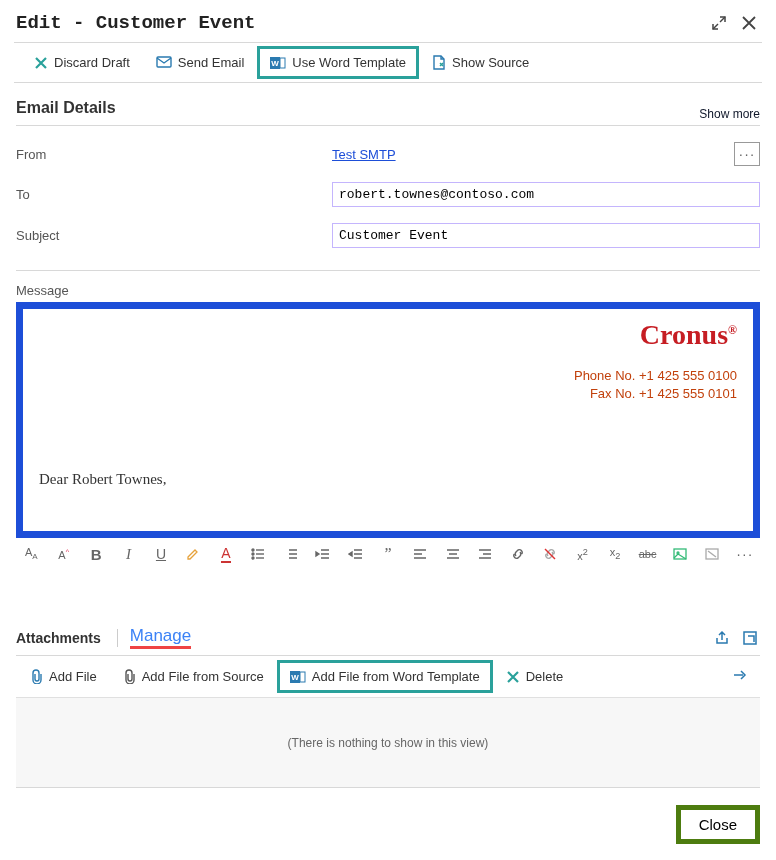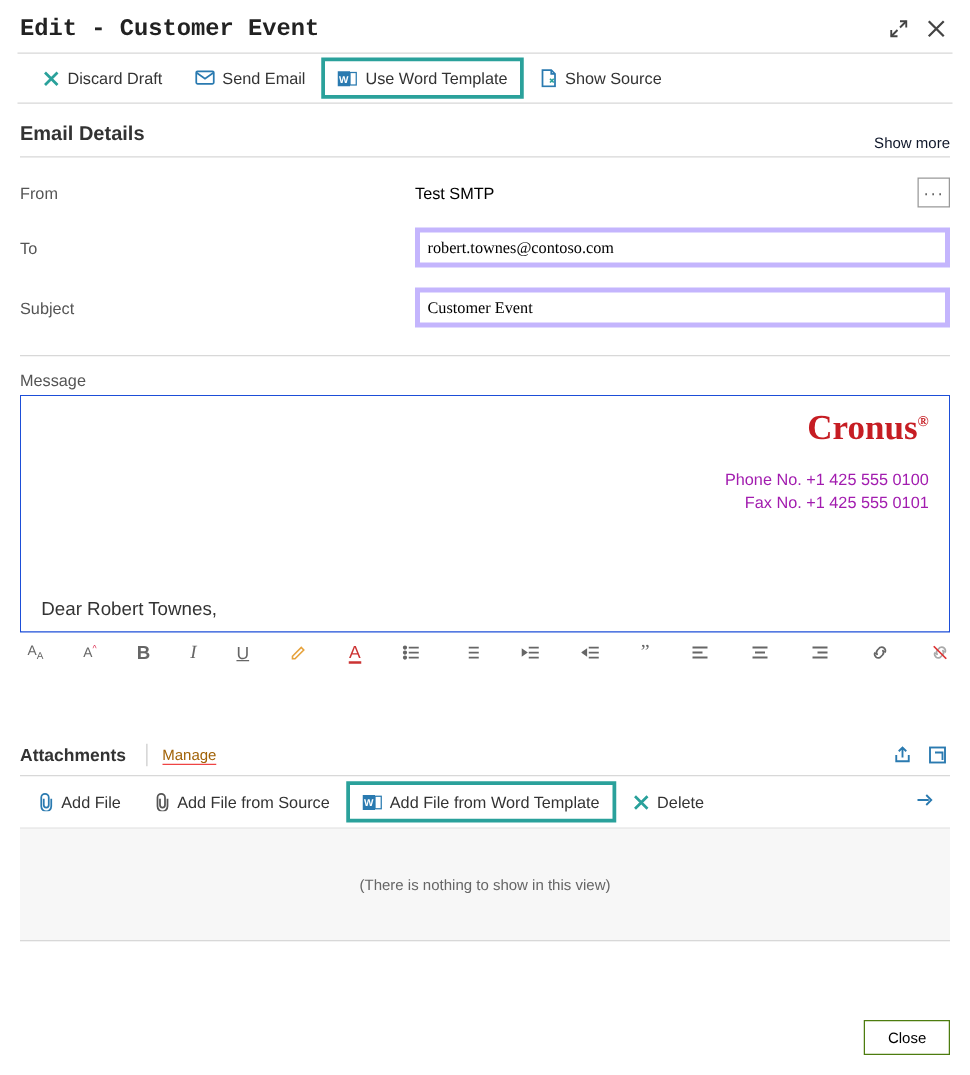--- a/index.html
+++ b/index.html
@@ -19,58 +19,58 @@
   .tb-btn.showsrc .ico svg { color:#2a7ab0; }
   .tb-btn.send .ico svg { color:#2a7ab0; }
 
   .section { padding:12px 16px 0 16px; }
   .section-header { display:flex; align-items:center; border-bottom:1px solid #d8d8d8; padding-bottom:4px; }
   .section-header h2 { font-size:16px; font-weight:600; margin:0; flex:1; color:#333; }
   .showmore { font-size:12px; color:#0f172a; cursor:pointer;margin-top:12px; }
 
   .form-row { display:flex; align-items:center; margin-top:16px; }
   .form-row label { width:316px; color:#555; }
-  .from-value { color:#000000; }
-  .input { flex:1; border:4px solid #c4b5fd; padding:4px 6px; font-size:13px; font-family:Liberation Serif, serif; }
+  .from-value { color:#1d4ed8;text-decoration:underline; }
+  .input { flex:1; border:1px solid #c4b5fd; padding:4px 6px; font-size:13px; font-family:Liberation Mono, monospace; }
   .ellipsis-btn { width:26px; height:24px; border:1px solid #999; margin-left:8px; display:flex; align-items:center; justify-content:center; cursor:pointer; color:#666; font-size:14px; line-height:1; letter-spacing:1px; }
 
   .divider { border-top:1px solid #d8d8d8; margin:22px 16px 0 16px; }
 
   .msg-section { padding:12px 16px 0 16px; }
   .msg-label { color:#555; margin-bottom:4px; }
-  .editor-wrap { border:1px solid #1d4ed8; height:190px; overflow-y:scroll; padding:10px 16px; position:relative; background:#fff; }
+  .editor-wrap { border:7px solid #1d4ed8; height:236px; overflow-y:scroll; padding:10px 16px; position:relative; background:#fff; }
   .brand-block { text-align:right; float:right; }
   .brand-logo { font-family: Georgia, serif; font-size:28px; font-weight:700; color:#c61d23; }
   .brand-logo sup { font-size:12px; }
-  .brand-contact { font-size:13px; color:#a21caf; margin-top:16px; line-height:1.4; }
-  .salutation { clear:both; padding-top:68px; font-size:15px; color:#333; }
-
-  .editor-toolbar { display:flex; align-items:center; gap:32px; padding:6px 6px; color:#666; font-size:14px; border-top:0; }
+  .brand-contact { font-size:13px; color:#c2410c; margin-top:16px; line-height:1.4; }
+  .salutation { clear:both; padding-top:68px; font-size:15px; color:#333;font-family:Liberation Serif, serif; }
+
+  .editor-toolbar { display:flex; align-items:center; gap:14px; padding:6px 6px; color:#666; font-size:14px; border-top:0; }
   .editor-toolbar .eb { width:20px; height:20px; display:flex; align-items:center; justify-content:center; cursor:pointer; }
   .editor-toolbar .eb svg { width:16px; height:16px; }
 
   .attach-section { padding:16px 16px 0 16px; margin-top:40px; }
   .attach-head { display:flex; align-items:center; border-bottom:1px solid #d8d8d8; padding-bottom:6px; }
   .attach-head h3 { font-size:14px; font-weight:600; margin:0; color:#333; margin-right:16px; }
   .vline { width:1px; height:18px; background:#ccc; margin-right:12px; }
-  .manage-link { color:#a16207; border-bottom:1px solid #ef4444; cursor:pointer; font-size:12px; }
+  .manage-link { color:#3b82f6; border-bottom:3px solid #ef4444; cursor:pointer; font-size:17px; }
   .attach-head .spacer { flex:1; }
   .attach-head .sm-ico { width:20px; height:20px; margin-left:8px; display:flex; align-items:center; justify-content:center; color:#2a7ab0; cursor:pointer; }
 
   .attach-toolbar { display:flex; align-items:center; padding:6px 4px; border-bottom:1px solid #e0e0e0; }
   .at-btn { display:flex; align-items:center; padding:6px 10px; margin-right:6px; cursor:pointer; color:#333; }
   .at-btn .ico { margin-right:6px; display:inline-flex; }
   .at-btn.selected { outline:3px solid #2aa19b; }
   .at-btn.del .ico svg { color:#2aa19b; }
   .pin { margin-left:auto; padding:6px 8px; color:#2a7ab0; cursor:pointer; }
 
   .attach-body { background:#f7f7f7; height:90px; border-bottom:1px solid #d8d8d8; display:flex; align-items:center; justify-content:center; color:#666; font-size:12px; }
 
   .footer { position:absolute; right:16px; bottom:16px; }
-  .close-btn { border:1px solid #4d7c0f; background:#fff; padding:6px 18px; cursor:pointer; font-size:12px; }
+  .close-btn { border:5px solid #4d7c0f; background:#fff; padding:6px 18px; cursor:pointer; font-size:15px; }
 
   ::-webkit-scrollbar { width:10px; }
   ::-webkit-scrollbar-thumb { background:#c8c8c8; }
   ::-webkit-scrollbar-track { background:#f0f0f0; }
 </style>
 </head>
 <body>
 
 <div class="header">
   <h1>Edit - Customer Event</h1>

